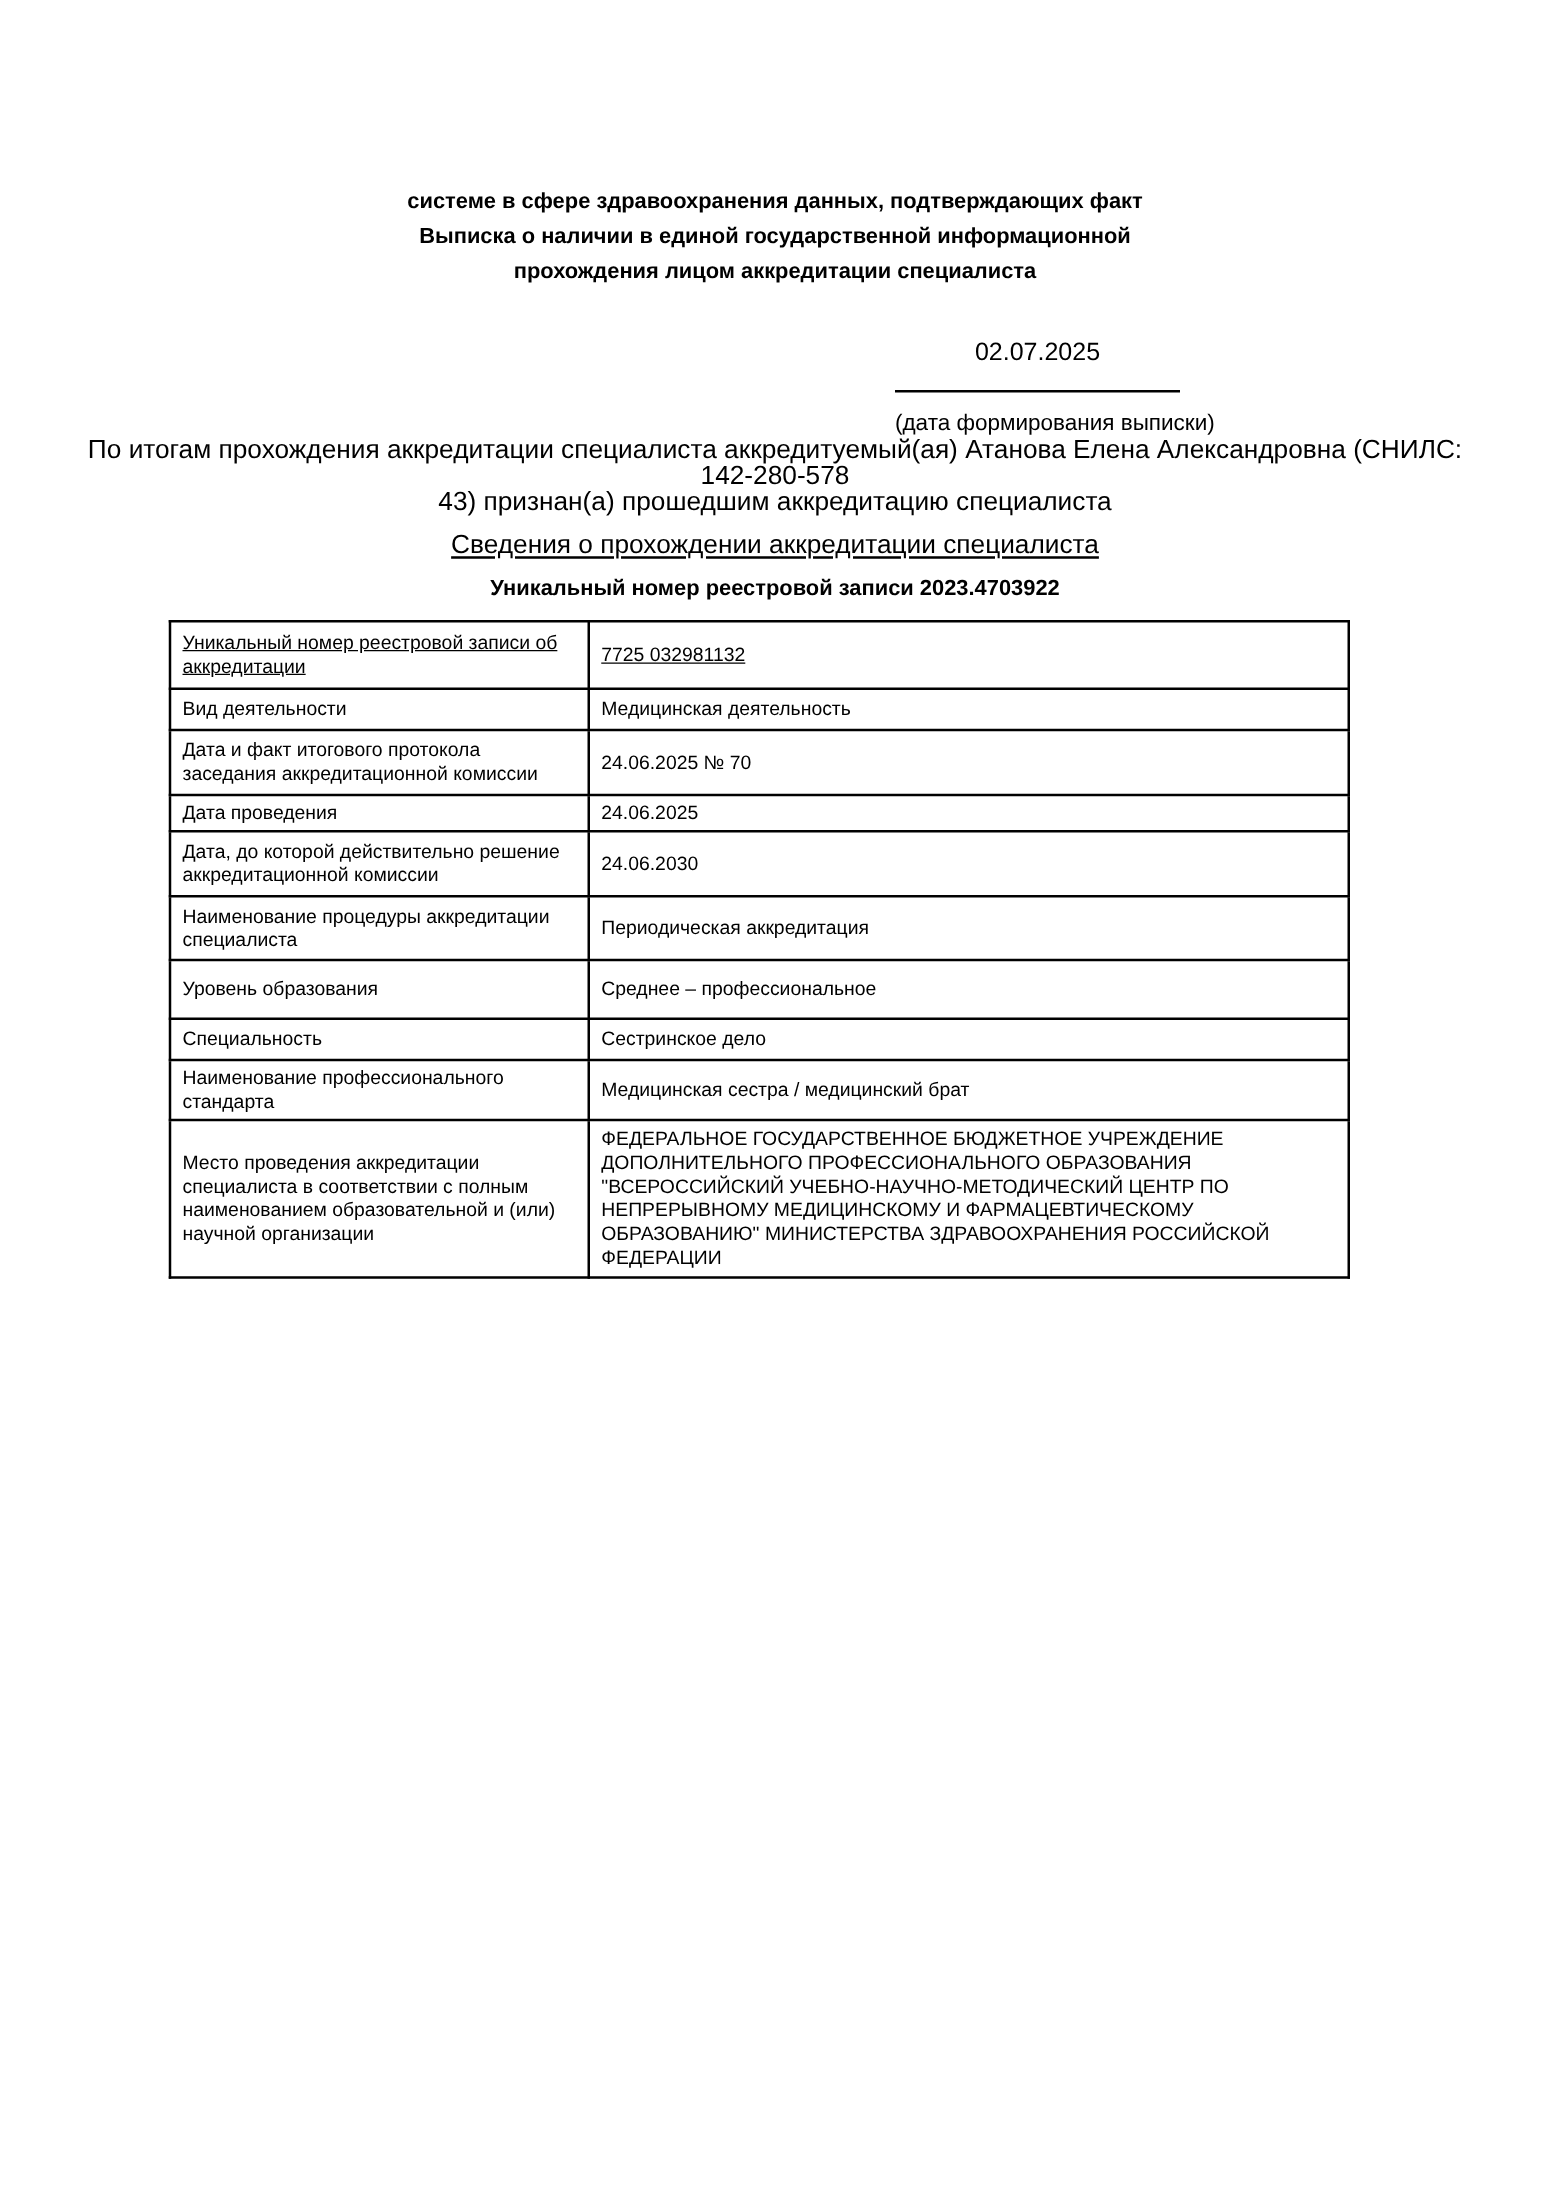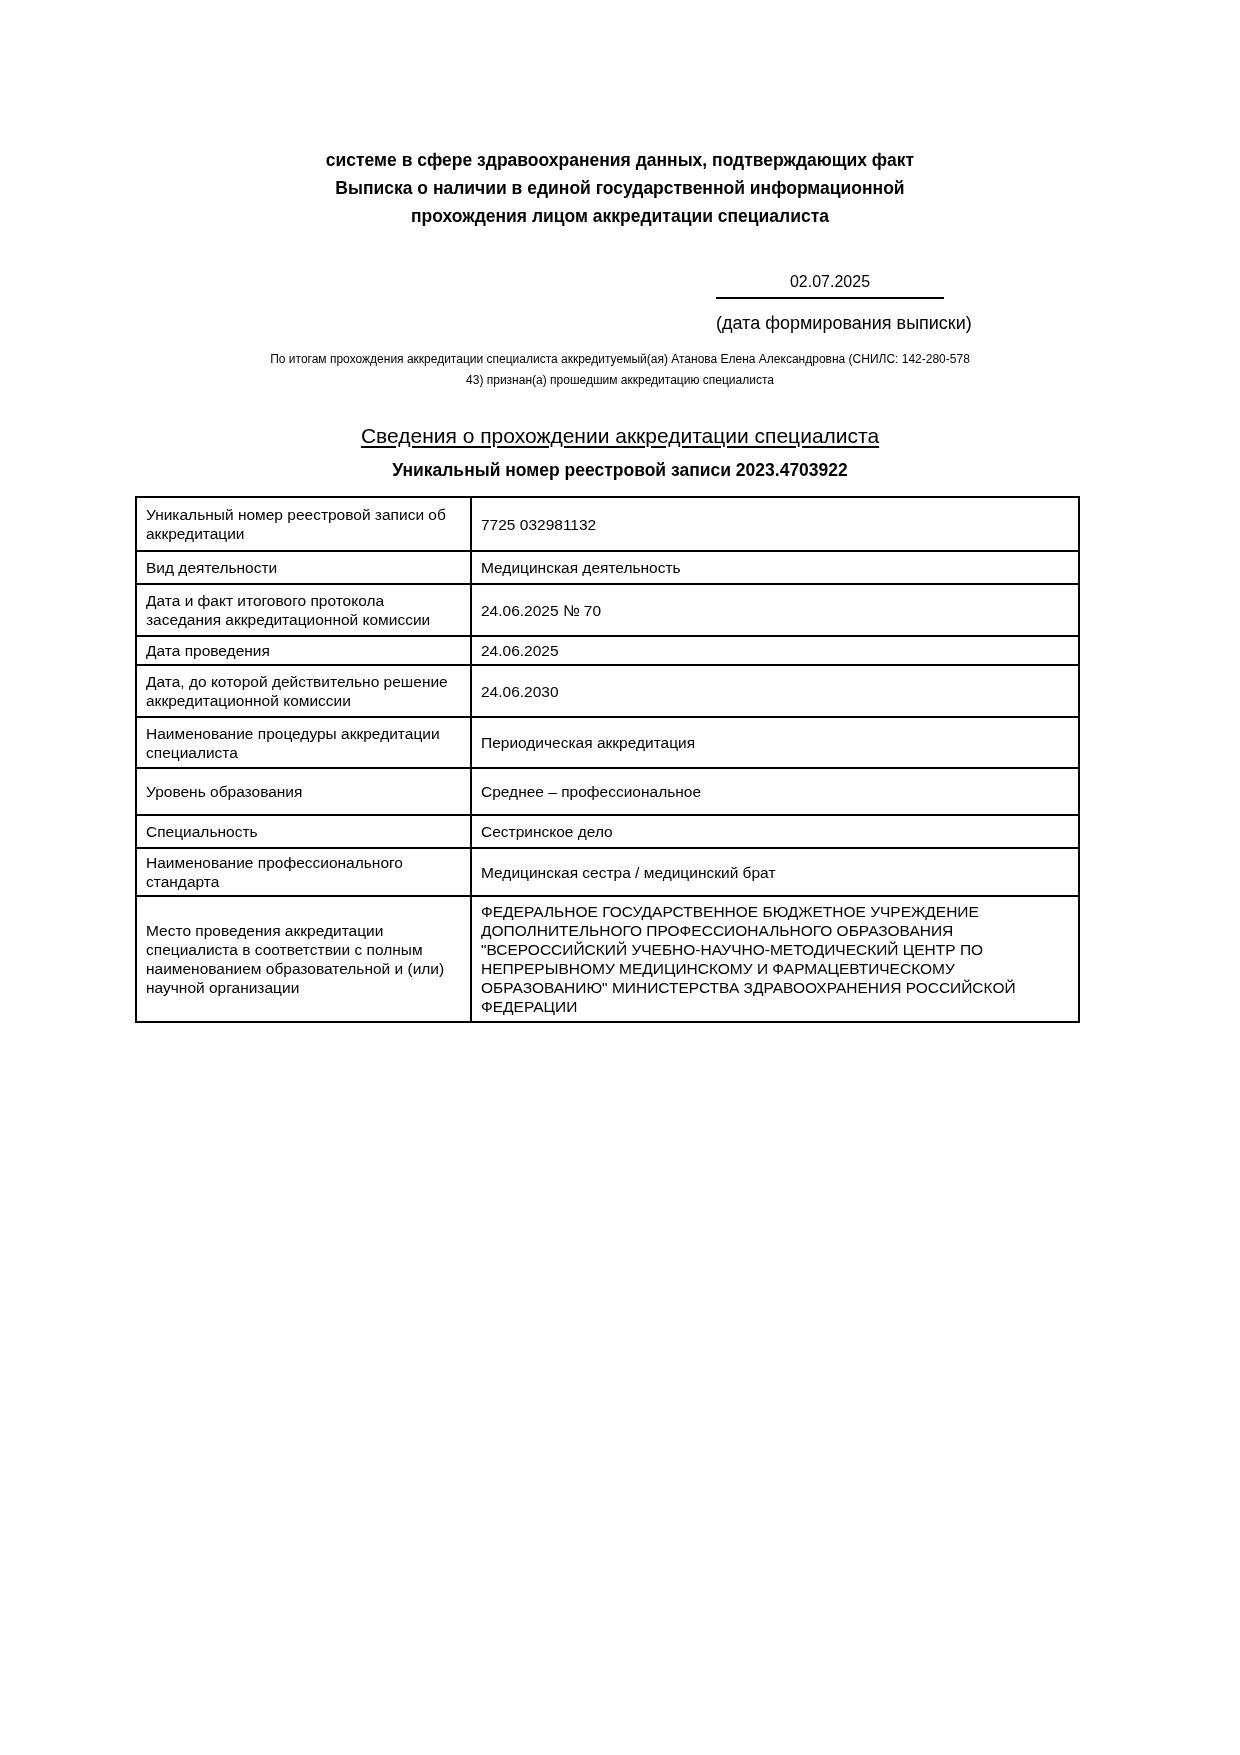--- a/index.html
+++ b/index.html
@@ -32,39 +32,39 @@
   }
   .date-block {
     position: absolute;
     top: 272px;
     left: 716px;
     width: 228px;
     text-align: center;
   }
   .date-line {
     display: block;
-    font-size: 16px;
+    font-size: 20px;
     line-height: 20px;
-    padding-bottom: 5px;
+    padding-bottom: 20px;
     border-bottom: 2px solid #000000;
   }
   .date-caption {
     display: block;
     font-size: 18px;
     line-height: 18px;
     margin-top: 15px;
     white-space: nowrap;
   }
   .intro {
     position: absolute;
     top: 349px;
     left: 70px;
     width: 1100px;
     text-align: center;
-    font-size: 12px;
+    font-size: 21px;
     line-height: 21px;
   }
   .section-heading {
     position: absolute;
     top: 424px;
     left: 0;
     width: 1240px;
     text-align: center;
     font-size: 21px;
     text-decoration: underline;
@@ -89,21 +89,21 @@
     font-size: 15.5px;
   }
   table.acc-table td {
     border: 2px solid #000000;
     vertical-align: middle;
     padding: 4px 10px 4px 9px;
     line-height: 19px;
   }
   table.acc-table col.c-label { width: 335px; }
   table.acc-table col.c-value { width: 608px; }
-  table.acc-table tr:nth-child(1)  { height: 54px; }
+  table.acc-table tr:nth-child(1)  { height: 54px; text-decoration: underline; }
   table.acc-table tr:nth-child(2)  { height: 33px; }
   table.acc-table tr:nth-child(3)  { height: 52px; }
   table.acc-table tr:nth-child(4)  { height: 23px; }
   table.acc-table tr:nth-child(5)  { height: 52px; }
   table.acc-table tr:nth-child(6)  { height: 51px; }
   table.acc-table tr:nth-child(7)  { height: 47px; }
   table.acc-table tr:nth-child(8)  { height: 33px; }
   table.acc-table tr:nth-child(9)  { height: 33px; }
   table.acc-table tr:nth-child(10) { height: 126px; }
 </style>

